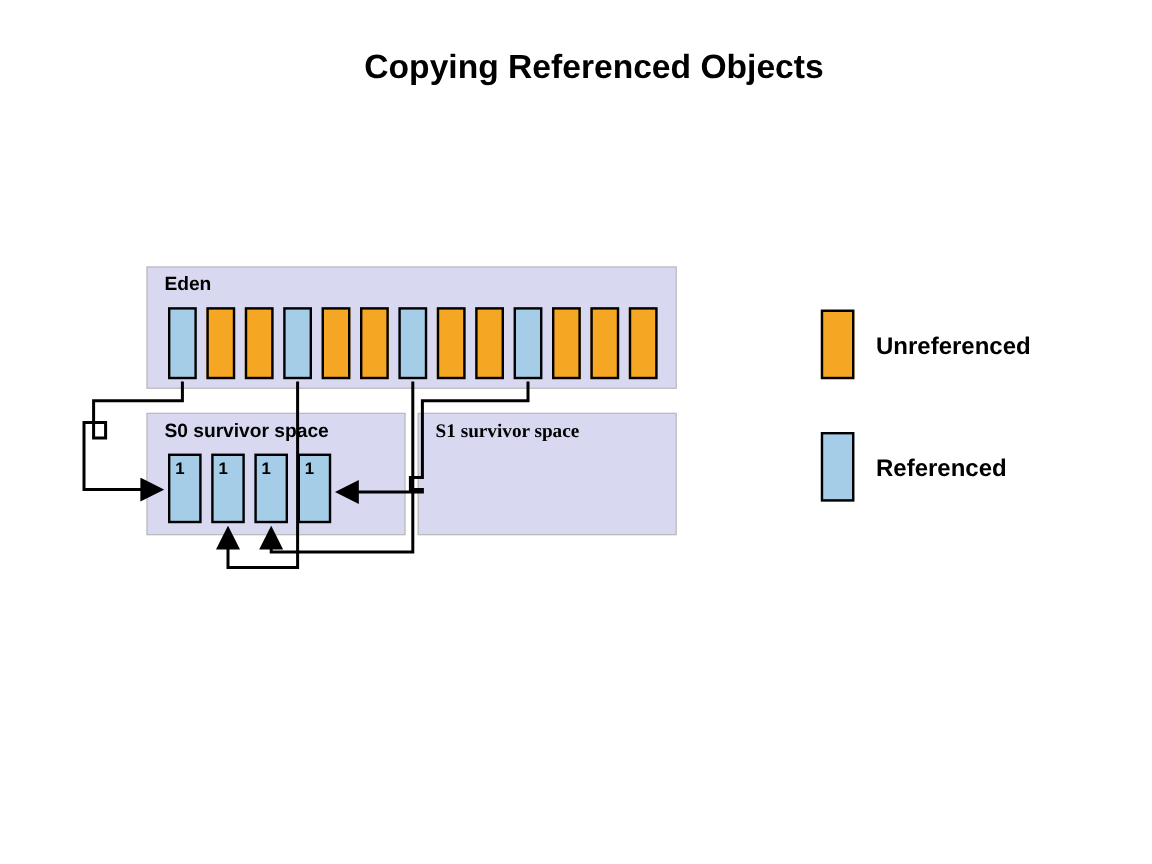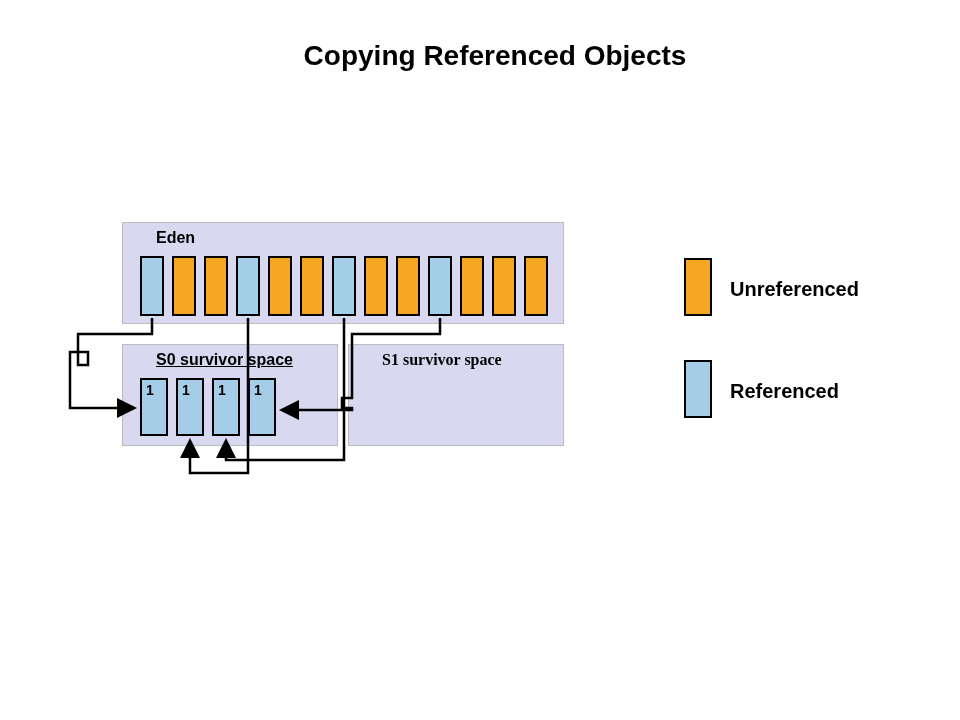--- a/index.html
+++ b/index.html
@@ -25,21 +25,20 @@
   .panel {
     position: absolute;
     background: #d8d8f0;
     border: 1px solid #bbb;
   }
   .panel-label {
     position: absolute;
     font-size: 16px;
     font-weight: bold;
     color: #000;
-    margin-left: 19px;
   }
   .block {
     position: absolute;
     border: 2px solid #000;
     box-sizing: border-box;
   }
   .orange { background: #f5a623; }
   .blue { background: #a6cde8; }
   .block .num {
     position: absolute;
@@ -79,21 +78,21 @@
 <div class="block orange" style="left:300px; top:256px; width:24px; height:60px;"></div>
 <div class="block blue" style="left:332px; top:256px; width:24px; height:60px;"></div>
 <div class="block orange" style="left:364px; top:256px; width:24px; height:60px;"></div>
 <div class="block orange" style="left:396px; top:256px; width:24px; height:60px;"></div>
 <div class="block blue" style="left:428px; top:256px; width:24px; height:60px;"></div>
 <div class="block orange" style="left:460px; top:256px; width:24px; height:60px;"></div>
 <div class="block orange" style="left:492px; top:256px; width:24px; height:60px;"></div>
 <div class="block orange" style="left:524px; top:256px; width:24px; height:60px;"></div>
 
 <div class="panel" style="left:122px; top:344px; width:214px; height:100px;">
-  <div class="panel-label" style="left:14px; top:6px;text-decoration:underline;">S0 survivor space</div>
+  <div class="panel-label" style="left:14px; top:6px;">S0 survivor space</div>
 </div>
 
 <div class="block blue" style="left:140px; top:378px; width:28px; height:58px;">
   <span class="num">1</span>
 </div>
 <div class="block blue" style="left:176px; top:378px; width:28px; height:58px;">
   <span class="num">1</span>
 </div>
 <div class="block blue" style="left:212px; top:378px; width:28px; height:58px;">
   <span class="num">1</span>

